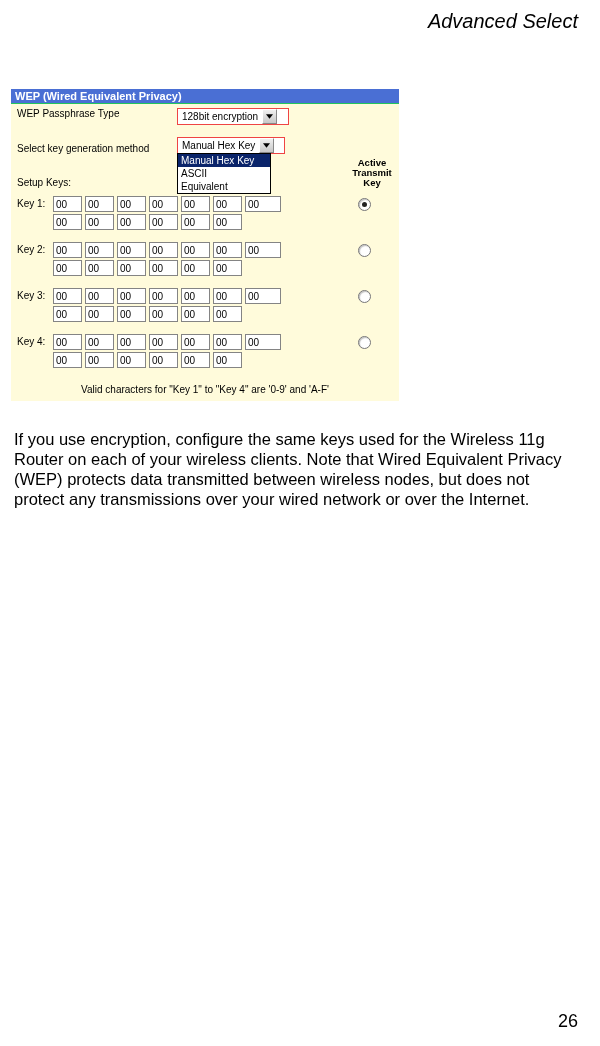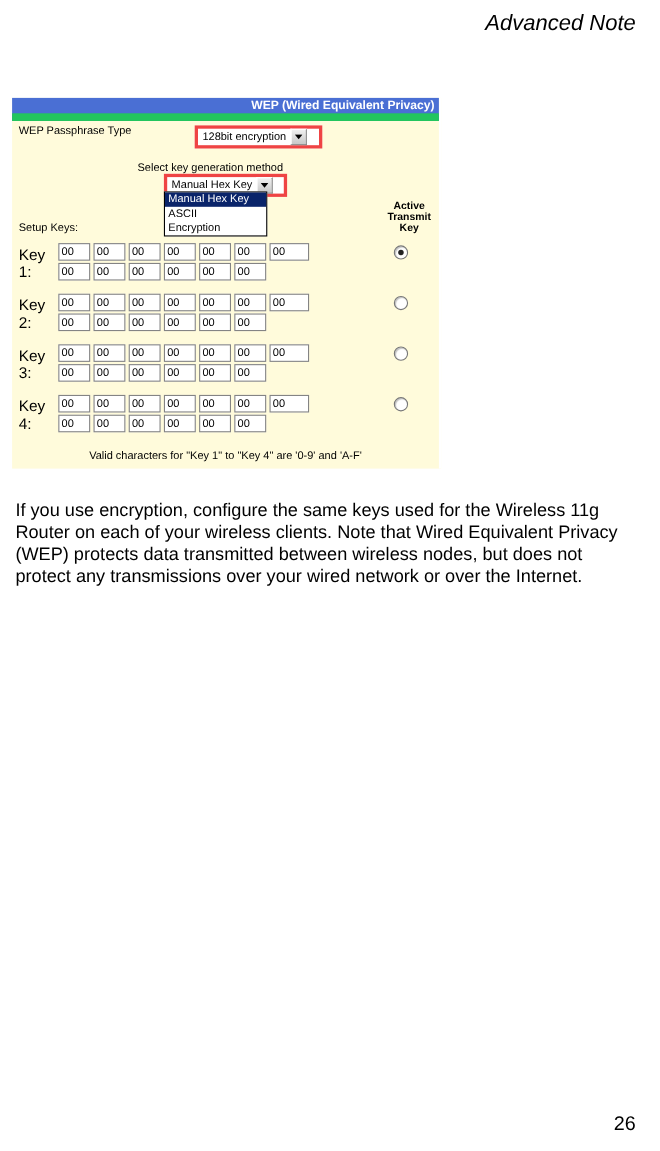--- a/index.html
+++ b/index.html
@@ -26,37 +26,36 @@
     font-family: Tahoma, Arial, sans-serif;
     font-size: 10px;
     color: #000;
   }
   .wep-header {
     background: #4a6fd4;
     color: #fff;
     font-size: 11px;
     font-weight: bold;
     padding: 1px 4px;
-    border-bottom: 7px solid #22c55e;
-    text-align: right;
+    border-bottom: 1px solid #22c55e;
   }
   .row {
     display: flex;
     align-items: flex-start;
     padding: 4px 6px 2px 6px;
   }
   .label {
     width: 160px;
     font-size: 10px;
   }
   .select-box {
     display: inline-flex;
     align-items: center;
     background: #fff;
-    border: 3px solid #ef4444;
+    border: 1px solid #ef4444;
     height: 15px;
     font-size: 10px;
     position: relative;
   }
   .select-text {
     padding: 0 4px;
     white-space: nowrap;
   }
   .select-btn {
     width: 13px;
@@ -103,21 +102,21 @@
   .keys-wrap {
     padding: 6px 2px 0 6px;
   }
   .key-row {
     display: flex;
     align-items: flex-start;
     margin-bottom: 10px;
   }
   .key-label {
     width: 36px;
-    font-size: 14px;
+    font-size: 10px;
     padding-top: 2px;
   }
   .hex-grid {
     display: flex;
     flex-wrap: wrap;
     width: 290px;
   }
   .hex-input {
     width: 23px;
     height: 14px;
@@ -172,54 +171,54 @@
     position: absolute;
     bottom: 14px;
     right: 22px;
     font-family: "Helvetica Neue", Arial, sans-serif;
     font-size: 18px;
   }
 </style>
 </head>
 <body>
 
-<div class="page-title">Advanced Note</div>
+<div class="page-title">Advanced Select</div>
 
 <div class="screenshot">
   <div class="wep-header">WEP (Wired Equivalent Privacy)</div>
 
   <div class="row">
     <div class="label">WEP Passphrase Type</div>
     <div class="select-box" style="width:110px;">
       <span class="select-text">128bit encryption</span>
       <span class="select-btn">
         <svg viewBox="0 0 8 5">
             <path d="M0 0 L8 0 L4 5 Z" fill="#000"></path>
           </svg>
       </span>
     </div>
   </div>
 
   <div style="height:6px;"></div>
 
-  <div class="row" style="align-items:center;flex-direction:column;">
+  <div class="row" style="align-items:flex-end;">
     <div class="label">Select key generation method</div>
     <div class="dropdown-open">
       <div class="select-box" style="width:106px;">
         <span class="select-text">Manual Hex Key</span>
         <span class="select-btn">
           <svg viewBox="0 0 8 5">
               <path d="M0 0 L8 0 L4 5 Z" fill="#000"></path>
             </svg>
         </span>
       </div>
       <div class="dropdown-list">
         <div class="opt sel">Manual Hex Key</div>
         <div class="opt">ASCII</div>
-        <div class="opt">Encryption</div>
+        <div class="opt">Equivalent</div>
       </div>
     </div>
   </div>
 
   <div class="row" style="padding-top:2px; align-items:flex-end;">
     <div class="label">Setup Keys:</div>
     <div style="flex:1;"></div>
     <div class="atk-label">Active<br>Transmit<br>Key</div>
   </div>
 

